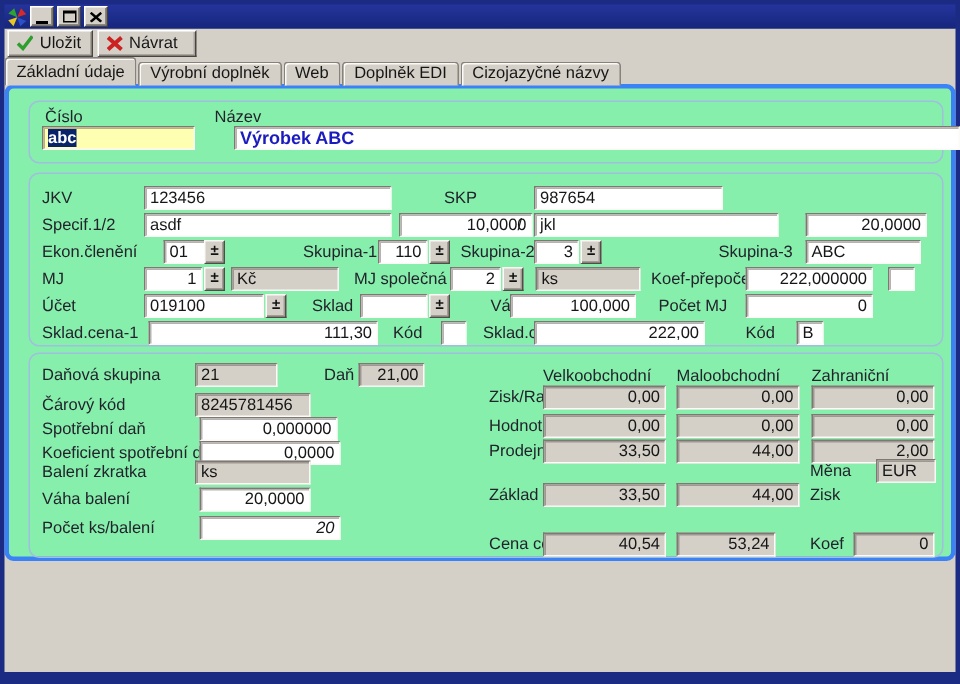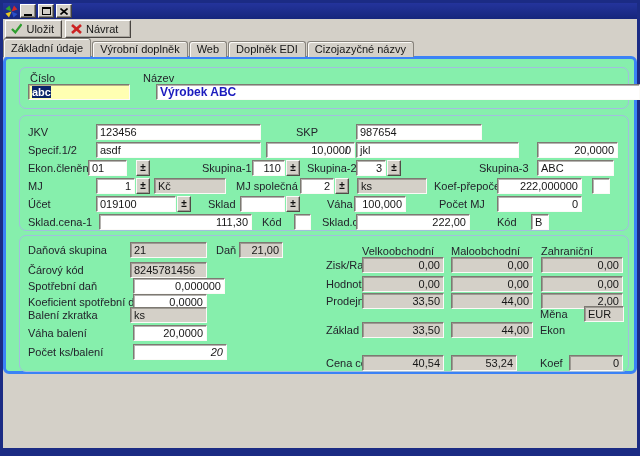--- a/index.html
+++ b/index.html
@@ -112,21 +112,21 @@
       <div class="fld" style="left:336px;top:8px;width:126px;">987654</div>
 
       <div class="lbl" style="left:8px;top:28px;">Specif.1/2</div>
       <div class="fld" style="left:76px;top:26px;width:165px;">asdf</div>
       <div class="fld num" style="left:246px;top:26px;width:89px;">10,0000</div>
       <div class="lbl" style="left:325px;top:28px;">/</div>
       <div class="fld" style="left:336px;top:26px;width:163px;">jkl</div>
       <div class="fld num" style="left:517px;top:26px;width:81px;">20,0000</div>
 
       <div class="lbl" style="left:8px;top:46px;">Ekon.členění</div>
-      <div class="fld" style="left:68px;top:44px;width:39px;">01</div>
+      <div class="fld" style="left:89px;top:44px;width:39px;">01</div>
       <div class="dbtn" style="left:116px;top:44px;"></div>
       <div class="lbl" style="left:182px;top:46px;">Skupina-1</div>
       <div class="fld num" style="left:232px;top:44px;width:33px;">110</div>
       <div class="dbtn" style="left:266px;top:44px;"></div>
       <div class="lbl" style="left:287px;top:46px;">Skupina-2</div>
       <div class="fld num" style="left:336px;top:44px;width:30px;">3</div>
       <div class="dbtn" style="left:367px;top:44px;"></div>
       <div class="lbl" style="left:459px;top:46px;">Skupina-3</div>
       <div class="fld" style="left:517px;top:44px;width:77px;">ABC</div>
 
@@ -142,46 +142,46 @@
       <div class="fld num" style="left:477px;top:62px;width:85px;">222,000000</div>
       <div class="fld" style="left:572px;top:62px;width:18px;"></div>
 
       <div class="lbl" style="left:8px;top:82px;">Účet</div>
       <div class="fld" style="left:76px;top:80px;width:80px;">019100</div>
       <div class="dbtn" style="left:157px;top:80px;"></div>
       <div class="lbl" style="left:188px;top:82px;">Sklad</div>
       <div class="fld" style="left:220px;top:80px;width:45px;"></div>
       <div class="dbtn" style="left:266px;top:80px;"></div>
       <div class="lbl" style="left:307px;top:82px;">Váha</div>
-      <div class="fld num" style="left:334px;top:80px;width:52px;">100,000</div>
+      <div class="fld num" style="left:320px;top:80px;width:84px;">100,000</div>
       <div class="lbl" style="left:419px;top:82px;">Počet MJ</div>
       <div class="fld num" style="left:477px;top:80px;width:85px;">0</div>
 
       <div class="lbl" style="left:8px;top:100px;">Sklad.cena-1</div>
       <div class="fld num" style="left:79px;top:98px;width:153px;">111,30</div>
       <div class="lbl" style="left:242px;top:100px;">Kód</div>
       <div class="fld" style="left:274px;top:98px;width:17px;"></div>
       <div class="lbl" style="left:302px;top:100px;">Sklad.cena-2</div>
       <div class="fld num" style="left:336px;top:98px;width:114px;">222,00</div>
       <div class="lbl" style="left:477px;top:100px;">Kód</div>
       <div class="fld" style="left:511px;top:98px;width:18px;">B</div>
     </div>
 
     <div class="grp" style="left:13px;top:176px;width:610px;height:137px;">
 
       <div class="lbl" style="left:8px;top:8px;">Daňová skupina</div>
-      <div class="fld ro" style="left:110px;top:6px;width:77px;">21</div>
+      <div class="fld ro" style="left:110px;top:6px;width:55px;">21</div>
       <div class="lbl" style="left:196px;top:8px;">Daň</div>
       <div class="fld ro num" style="left:219px;top:6px;width:44px;">21,00</div>
       <div class="lbl" style="left:8px;top:28px;">Čárový kód</div>
       <div class="fld ro" style="left:110px;top:26px;width:77px;">8245781456</div>
       <div class="lbl" style="left:8px;top:44px;">Spotřební daň</div>
       <div class="fld num" style="left:113px;top:42px;width:92px;">0,000000</div>
       <div class="lbl" style="left:8px;top:60px;">Koeficient spotřební daně</div>
-      <div class="fld num" style="left:113px;top:58px;width:74px;">0,0000</div>
+      <div class="fld num" style="left:113px;top:58px;width:94px;">0,0000</div>
       <div class="lbl" style="left:8px;top:73px;">Balení zkratka</div>
       <div class="fld ro" style="left:110px;top:71px;width:77px;">ks</div>
       <div class="lbl" style="left:8px;top:91px;">Váha balení</div>
       <div class="fld num" style="left:113px;top:89px;width:74px;">20,0000</div>
       <div class="lbl" style="left:8px;top:110px;">Počet ks/balení</div>
       <div class="fld num" style="left:113px;top:108px;width:94px;font-style:italic;">20</div>
 
       <div class="hdr" style="left:342px;top:9px;">Velkoobchodní</div>
       <div class="hdr" style="left:431px;top:9px;">Maloobchodní</div>
       <div class="hdr" style="left:521px;top:9px;">Zahraniční</div>
@@ -200,21 +200,21 @@
       <div class="fld ro num" style="left:342px;top:57px;width:82px;">33,50</div>
       <div class="fld ro num" style="left:431px;top:57px;width:82px;">44,00</div>
       <div class="fld ro num" style="left:521px;top:57px;width:82px;">2,00</div>
 
       <div class="lbl" style="left:520px;top:72px;">Měna</div>
       <div class="fld ro" style="left:564px;top:70px;width:40px;">EUR</div>
 
       <div class="lbl" style="left:306px;top:88px;">Základ daně</div>
       <div class="fld ro num" style="left:342px;top:86px;width:82px;">33,50</div>
       <div class="fld ro num" style="left:431px;top:86px;width:82px;">44,00</div>
-      <div class="lbl" style="left:520px;top:88px;">Ekon</div>
+      <div class="lbl" style="left:520px;top:88px;">Zisk</div>
 
       <div class="lbl" style="left:306px;top:121px;">Cena celkem</div>
       <div class="fld ro num" style="left:342px;top:119px;width:82px;">40,54</div>
       <div class="fld ro num" style="left:431px;top:119px;width:66px;">53,24</div>
       <div class="lbl" style="left:520px;top:121px;">Koef</div>
       <div class="fld ro num" style="left:549px;top:119px;width:54px;">0</div>
     </div>
   </div>
 </div>
 

